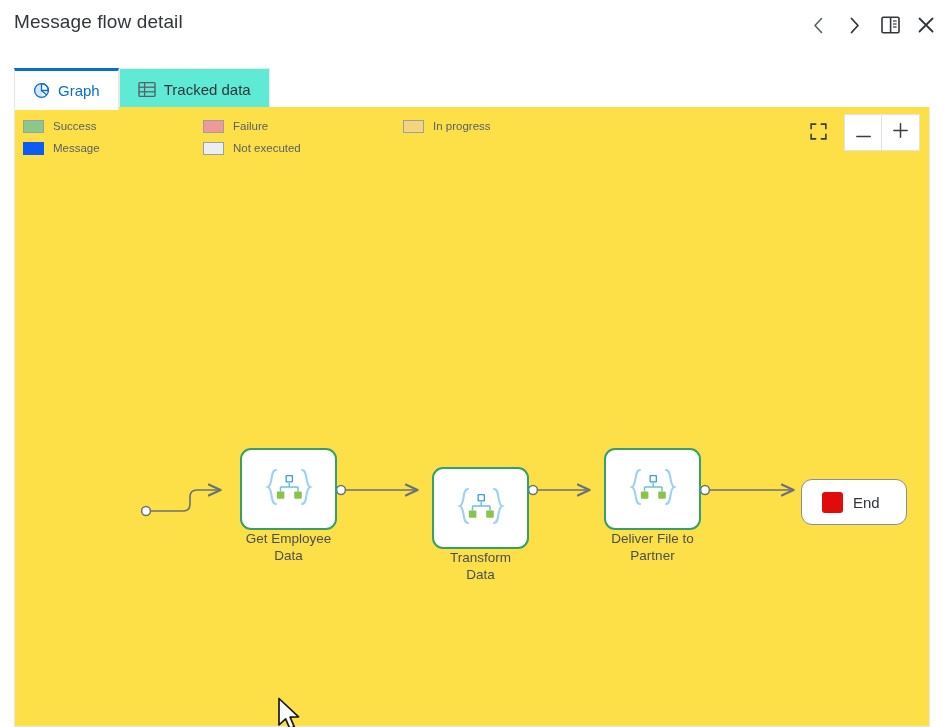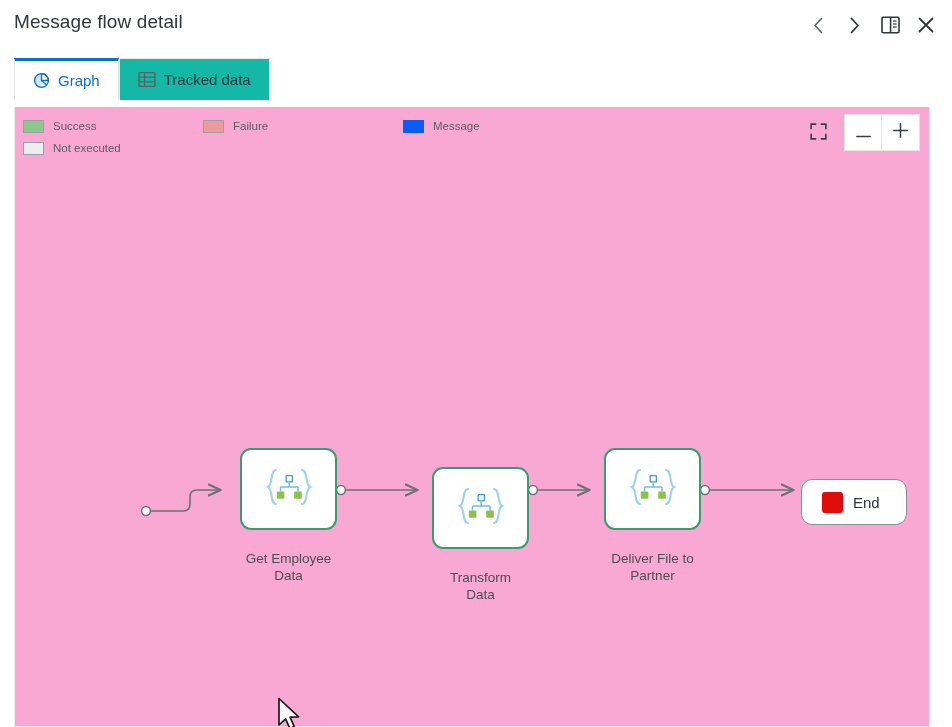--- a/index.html
+++ b/index.html
@@ -43,21 +43,21 @@
     background: transparent;
     border: none;
     cursor: pointer;
     color: #32363a;
   }
   .hdr-btn svg { display: block; }
 
   
   .tabbar {
     position: absolute;
-    left: 14px; top: 58px;
+    left: 14px; top: 68px;
     width: 916px; height: 42px;
     display: flex;
     align-items: flex-end;
   }
   .tab {
     height: 42px;
     display: flex;
     align-items: center;
     gap: 8px;
     padding: 0 18px;
@@ -69,34 +69,34 @@
   .tab.active {
     background: #ffffff;
     color: #0a6ed1;
     border-top: 3px solid #0a6ed1;
     border-left: 1px solid #e5e5e5;
     border-right: 1px solid #e5e5e5;
     font-weight: normal;
     z-index: 2;
   }
   .tab.inactive {
-    background: #14b8a6;
+    background: #5eead4;
     color: #32363a;
     border: 1px solid #e8e8e8;
     border-bottom: none;
     margin-top: 10px;
   }
   .tab .ticon { display: flex; align-items: center; }
 
   
   .card {
     position: absolute;
     left: 14px; top: 107px;
     width: 916px; height: 620px;
-    background: #f9a8d4;
+    background: #fde047;
     border: 1px solid #e8e8e8;
     border-top: none;
   }
 
   
   .legend {
     position: absolute;
     left: 8px; top: 8px;
     width: 700px;
     display: grid;
@@ -165,21 +165,21 @@
   .proc-node {
     width: 97px; height: 82px;
     border: 2px solid #35a06c;
     border-radius: 11px;
     background: #ffffff;
     display: flex;
     align-items: center;
     justify-content: center;
   }
   .proc-label {
-    margin-top: 20px;
+    margin-top: 0;
     width: 135px;
     margin-left: -19px;
     text-align: center;
     font-size: 13.5px;
     line-height: 17px;
     color: #4a4f55;
   }
 
   .cap-node {
     height: 44px;
@@ -280,20 +280,24 @@
   <div class="card">
 
     <div class="legend">
       <div class="legend-item">
         <span class="swatch" style="background:#8cc78c"></span>
         <span>Success</span>
       </div>
       <div class="legend-item">
         <span class="swatch" style="background:#ef9a9a"></span>
         <span>Failure</span>
+      </div>
+      <div class="legend-item">
+        <span class="swatch" style="background:#f5d47f"></span>
+        <span>In progress</span>
       </div>
       <div class="legend-item">
         <span class="swatch" style="background:#0a5cf5;border-color:#0a5cf5"></span>
         <span>Message</span>
       </div>
       <div class="legend-item">
         <span class="swatch" style="background:#eceff1"></span>
         <span>Not executed</span>
       </div>
     </div>

